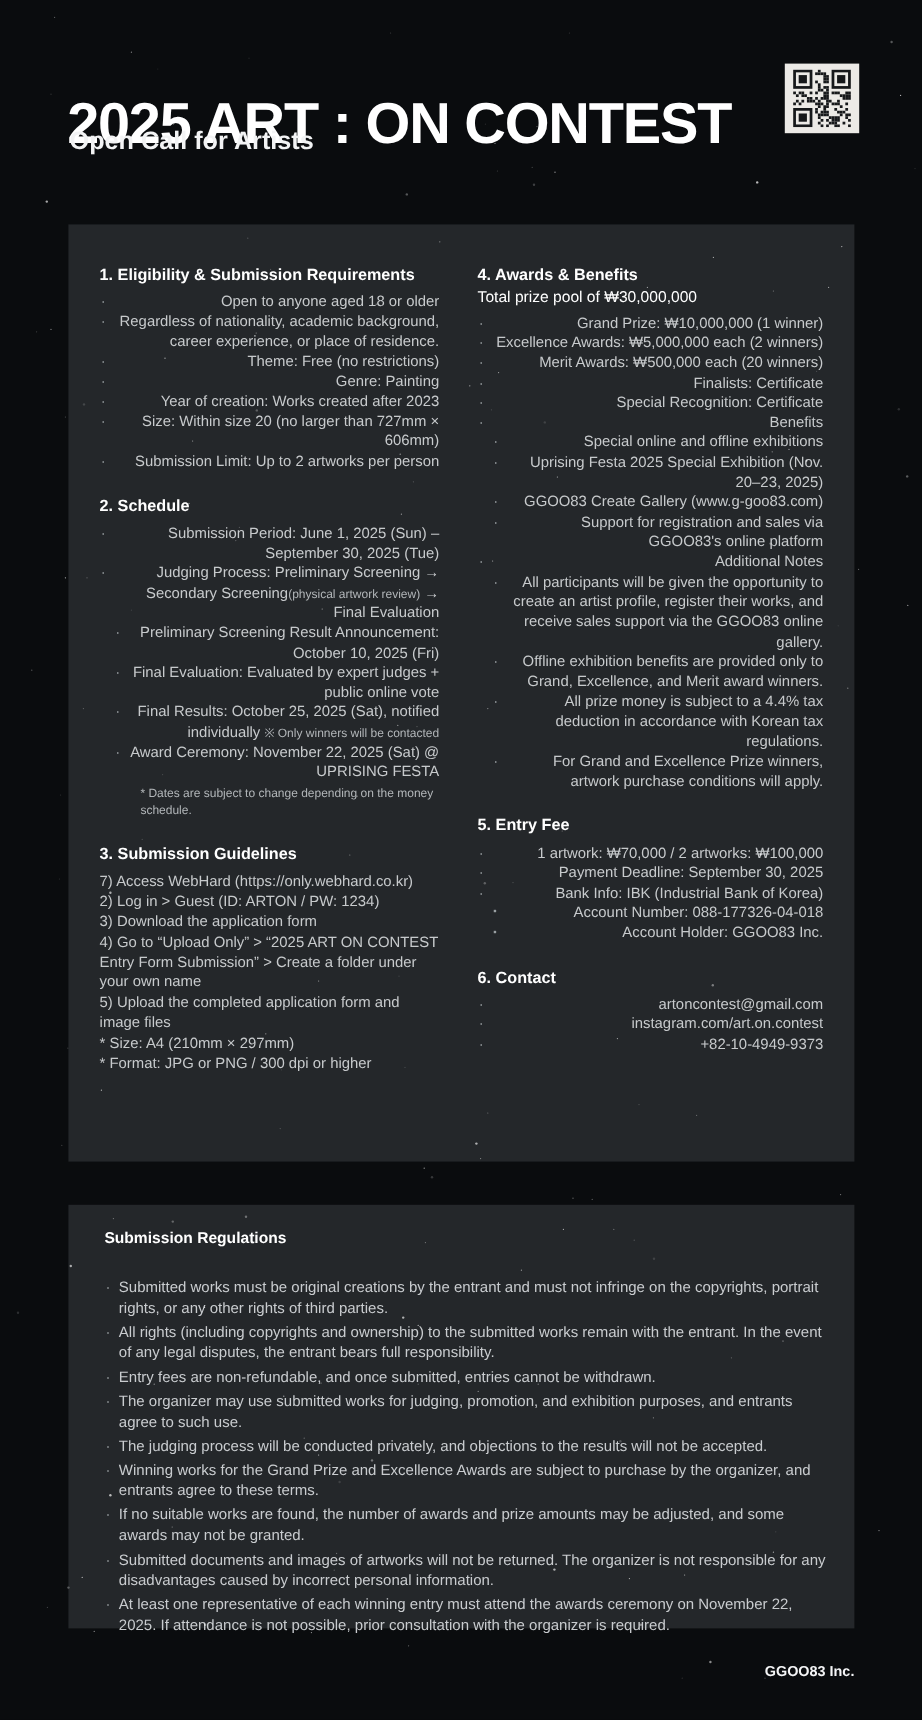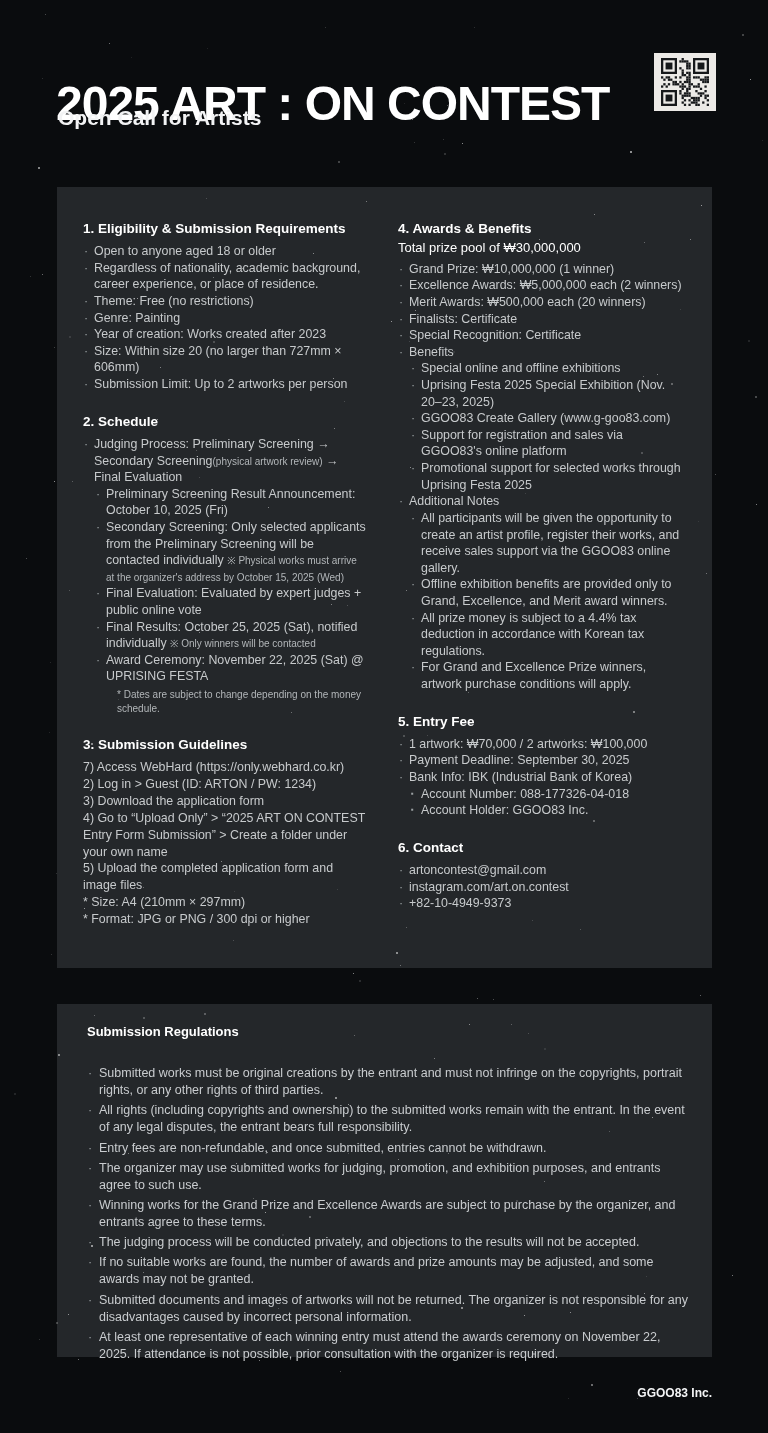--- a/index.html
+++ b/index.html
@@ -44,21 +44,21 @@
   .section:last-child{margin-bottom:0;}
   .sec-heading{
     font-size:13.5px;font-weight:700;color:#ffffff;margin:0 0 5px 0;line-height:1.35;
   }
   .sec-subheading{
     font-size:13px;font-weight:400;color:#ffffff;margin:0 0 4px 0;line-height:1.35;
   }
   ul.bullets{list-style:none;margin:0;padding:0;}
   ul.bullets>li{
     position:relative;padding-left:11px;
-    font-size:12.4px;line-height:1.34;color:#c7cacc;
+    font-size:12.4px;line-height:1.34;color:#c7cacc;text-align:right;
   }
   ul.bullets>li::before{
     content:"\00B7";position:absolute;left:1px;top:0;color:#9aa0a3;
   }
   ul.bullets.sub{margin-left:12px;}
   ul.bullets.sq>li::before{content:"\25AA";font-size:8px;top:3px;}
   .plainline{margin:0;font-size:12.4px;line-height:1.36;color:#c7cacc;}
   .sm{font-size:10px;color:#b2b6b9;}
   .footnote{
     font-size:10px;color:#b2b6b9;line-height:1.4;
@@ -227,26 +227,26 @@
           <li><span>Year of creation: Works created after 2023</span></li>
           <li><span>Size: Within size 20 (no larger than 727mm × 606mm)</span></li>
           <li><span>Submission Limit: Up to 2 artworks per person</span></li>
         </ul>
     </div>
 
     <div class="section">
       <h3 class="sec-heading">2. Schedule</h3>
       <ul class="bullets">
 
+      <li><span>Submission Period: June 1, 2025 (Sun) – September 30, 2025 (Tue)</span><span class="sm"></span><span></span></li>
           <li><span>Judging Process: Preliminary Screening → Secondary Screening</span><span class="sm">(physical artwork review)</span><span> → Final Evaluation</span></li>
         </ul>
       <ul class="bullets sub">
 
       <li><span>Preliminary Screening Result Announcement: October 10, 2025 (Fri)</span><span class="sm"></span></li>
-          <li><span>Secondary Screening: Only selected applicants from the Preliminary Screening will be contacted individually </span><span class="sm">※ Physical works must arrive at the organizer's address by October 15, 2025 (Wed)</span></li>
           <li><span>Final Evaluation: Evaluated by expert judges + public online vote</span><span class="sm"></span></li>
           <li><span>Final Results: October 25, 2025 (Sat), notified individually </span><span class="sm">※ Only winners will be contacted</span></li>
           <li><span>Award Ceremony: November 22, 2025 (Sat) @ UPRISING FESTA</span><span class="sm"></span></li>
         </ul>
       <div class="footnote">*  Dates are subject to change depending on the money schedule.</div>
     </div>
 
     <div class="section">
       <h3 class="sec-heading">3. Submission Guidelines</h3>
       <div>
@@ -278,21 +278,20 @@
         </ul>
       <ul class="bullets">
         <li>Benefits</li>
       </ul>
       <ul class="bullets sub">
 
       <li><span>Special online and offline exhibitions</span></li>
           <li><span>Uprising Festa 2025 Special Exhibition (Nov. 20–23, 2025)</span></li>
           <li><span>GGOO83 Create Gallery (www.g-goo83.com)</span></li>
           <li><span>Support for registration and sales via GGOO83's online platform</span></li>
-          <li><span>Promotional support for selected works through Uprising Festa 2025</span></li>
         </ul>
       <ul class="bullets">
         <li>Additional Notes</li>
       </ul>
       <ul class="bullets sub">
 
       <li><span>All participants will be given the opportunity to create an artist profile, register their works, and receive sales support via the GGOO83 online gallery.</span></li>
           <li><span>Offline exhibition benefits are provided only to Grand, Excellence, and Merit award winners.</span></li>
           <li><span>All prize money is subject to a 4.4% tax deduction in accordance with Korean tax regulations.</span></li>
           <li><span>For Grand and Excellence Prize winners, artwork purchase conditions will apply.</span></li>
@@ -328,22 +327,22 @@
 </div>
 
 <div class="reg-panel">
   <h3 class="reg-heading">Submission Regulations</h3>
   <ul class="reg-list">
 
   <li><span>Submitted works must be original creations by the entrant and must not infringe on the copyrights, portrait rights, or any other rights of third parties.</span></li>
       <li><span>All rights (including copyrights and ownership) to the submitted works remain with the entrant. In the event of any legal disputes, the entrant bears full responsibility.</span></li>
       <li><span>Entry fees are non-refundable, and once submitted, entries cannot be withdrawn.</span></li>
       <li><span>The organizer may use submitted works for judging, promotion, and exhibition purposes, and entrants agree to such use.</span></li>
+      <li><span>The judging process will be conducted privately, and objections to the results will not be accepted.</span></li>
       <li><span>Winning works for the Grand Prize and Excellence Awards are subject to purchase by the organizer, and entrants agree to these terms.</span></li>
-      <li><span>The judging process will be conducted privately, and objections to the results will not be accepted.</span></li>
       <li><span>If no suitable works are found, the number of awards and prize amounts may be adjusted, and some awards may not be granted.</span></li>
       <li><span>Submitted documents and images of artworks will not be returned. The organizer is not responsible for any disadvantages caused by incorrect personal information.</span></li>
       <li><span>At least one representative of each winning entry must attend the awards ceremony on November 22, 2025. If attendance is not possible, prior consultation with the organizer is required.</span></li>
     </ul>
 </div>
 
 <div class="footer-company">GGOO83 Inc.</div>
 
 <div class="stars" id="stars">
     <div class="star" style="width: 1px; height: 1px; left: 598px; top: 1338px; opacity: 0.59;"></div>

